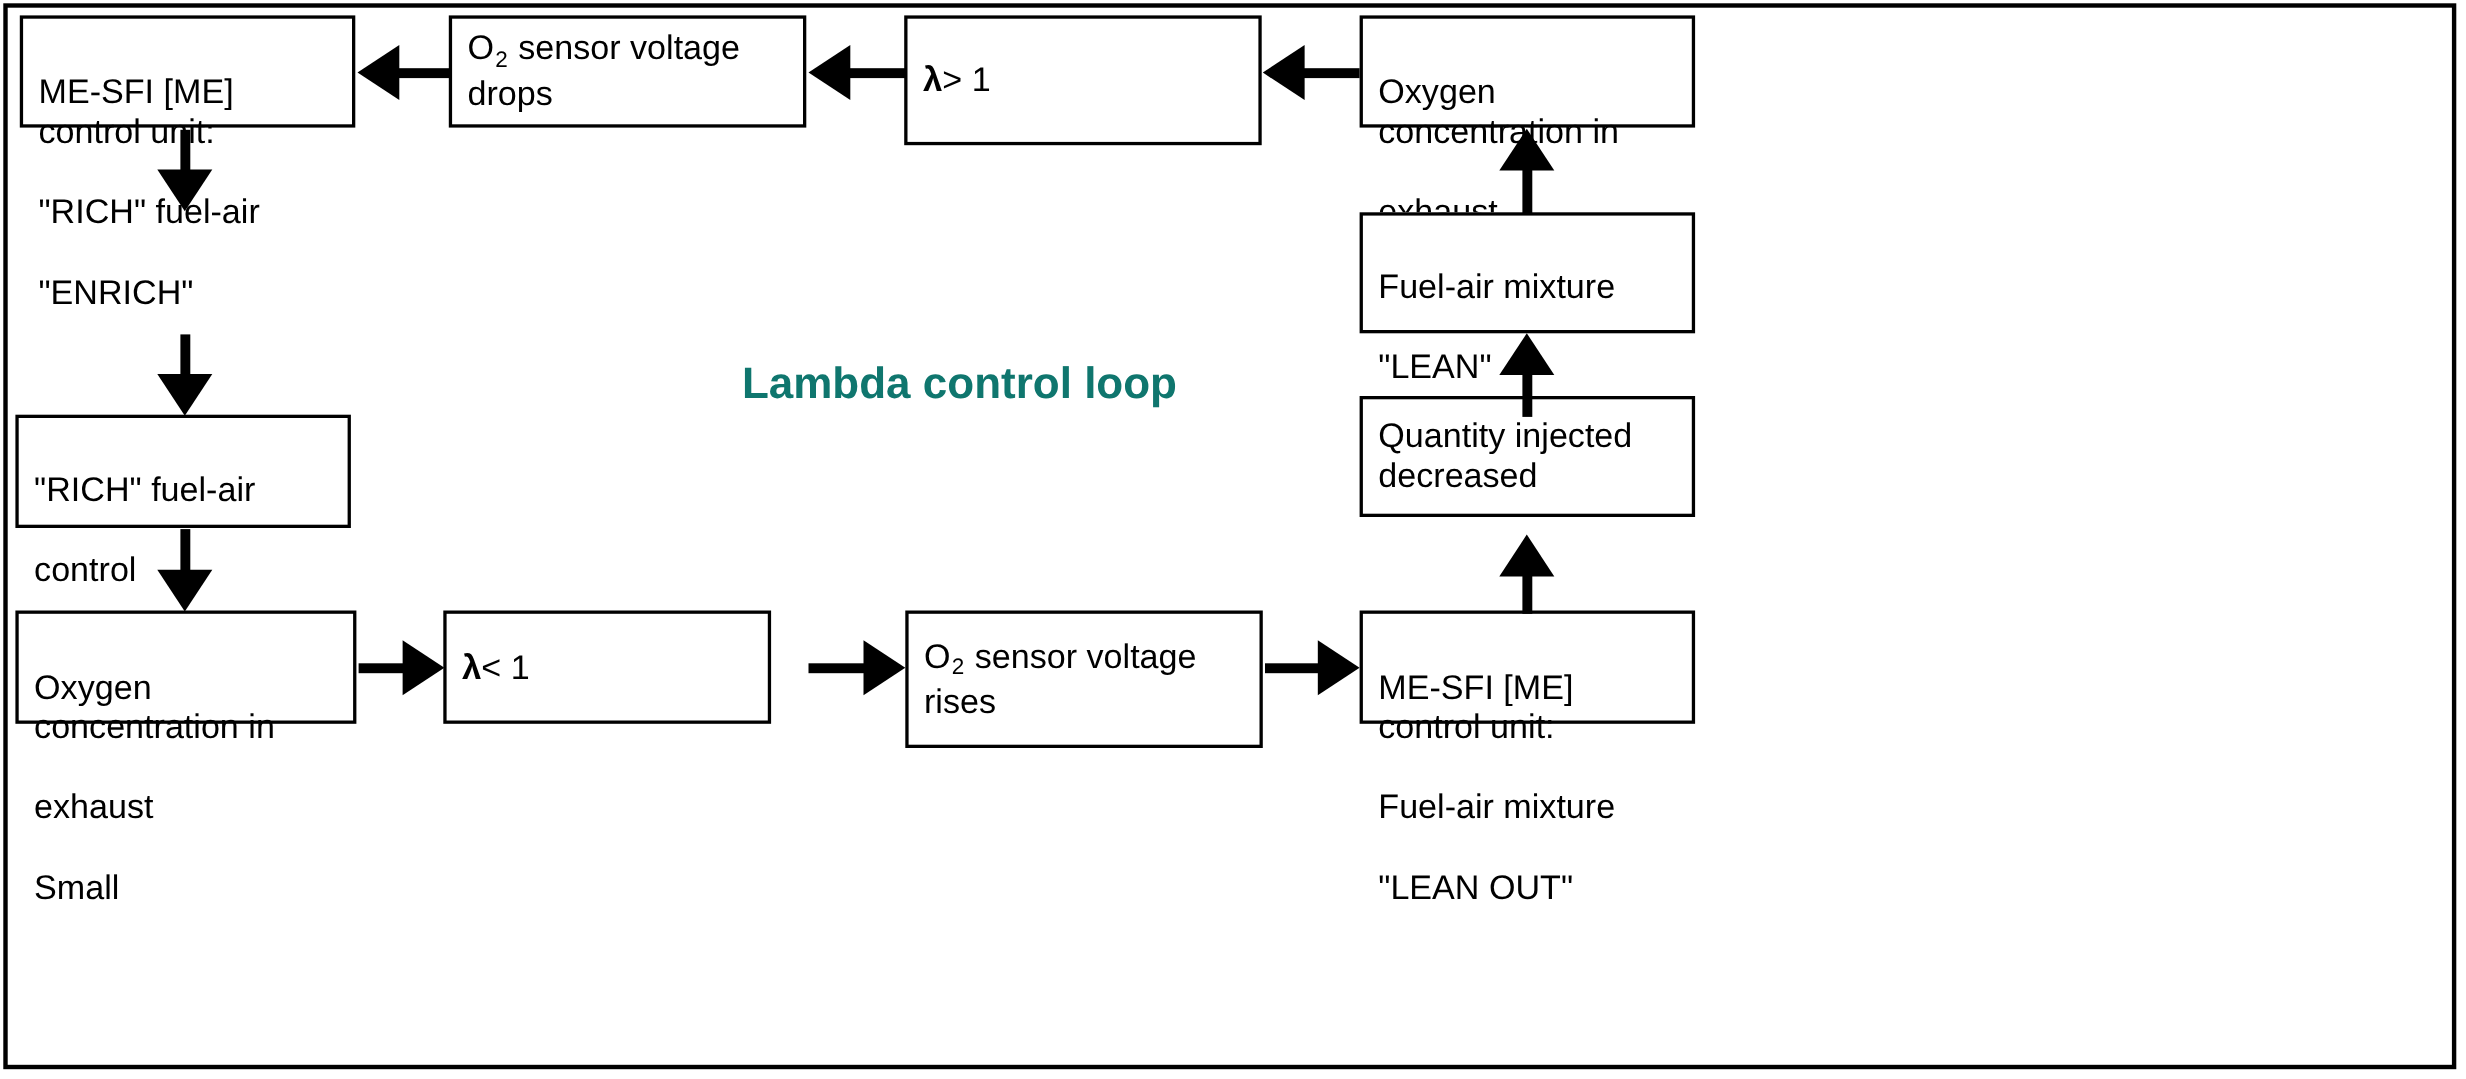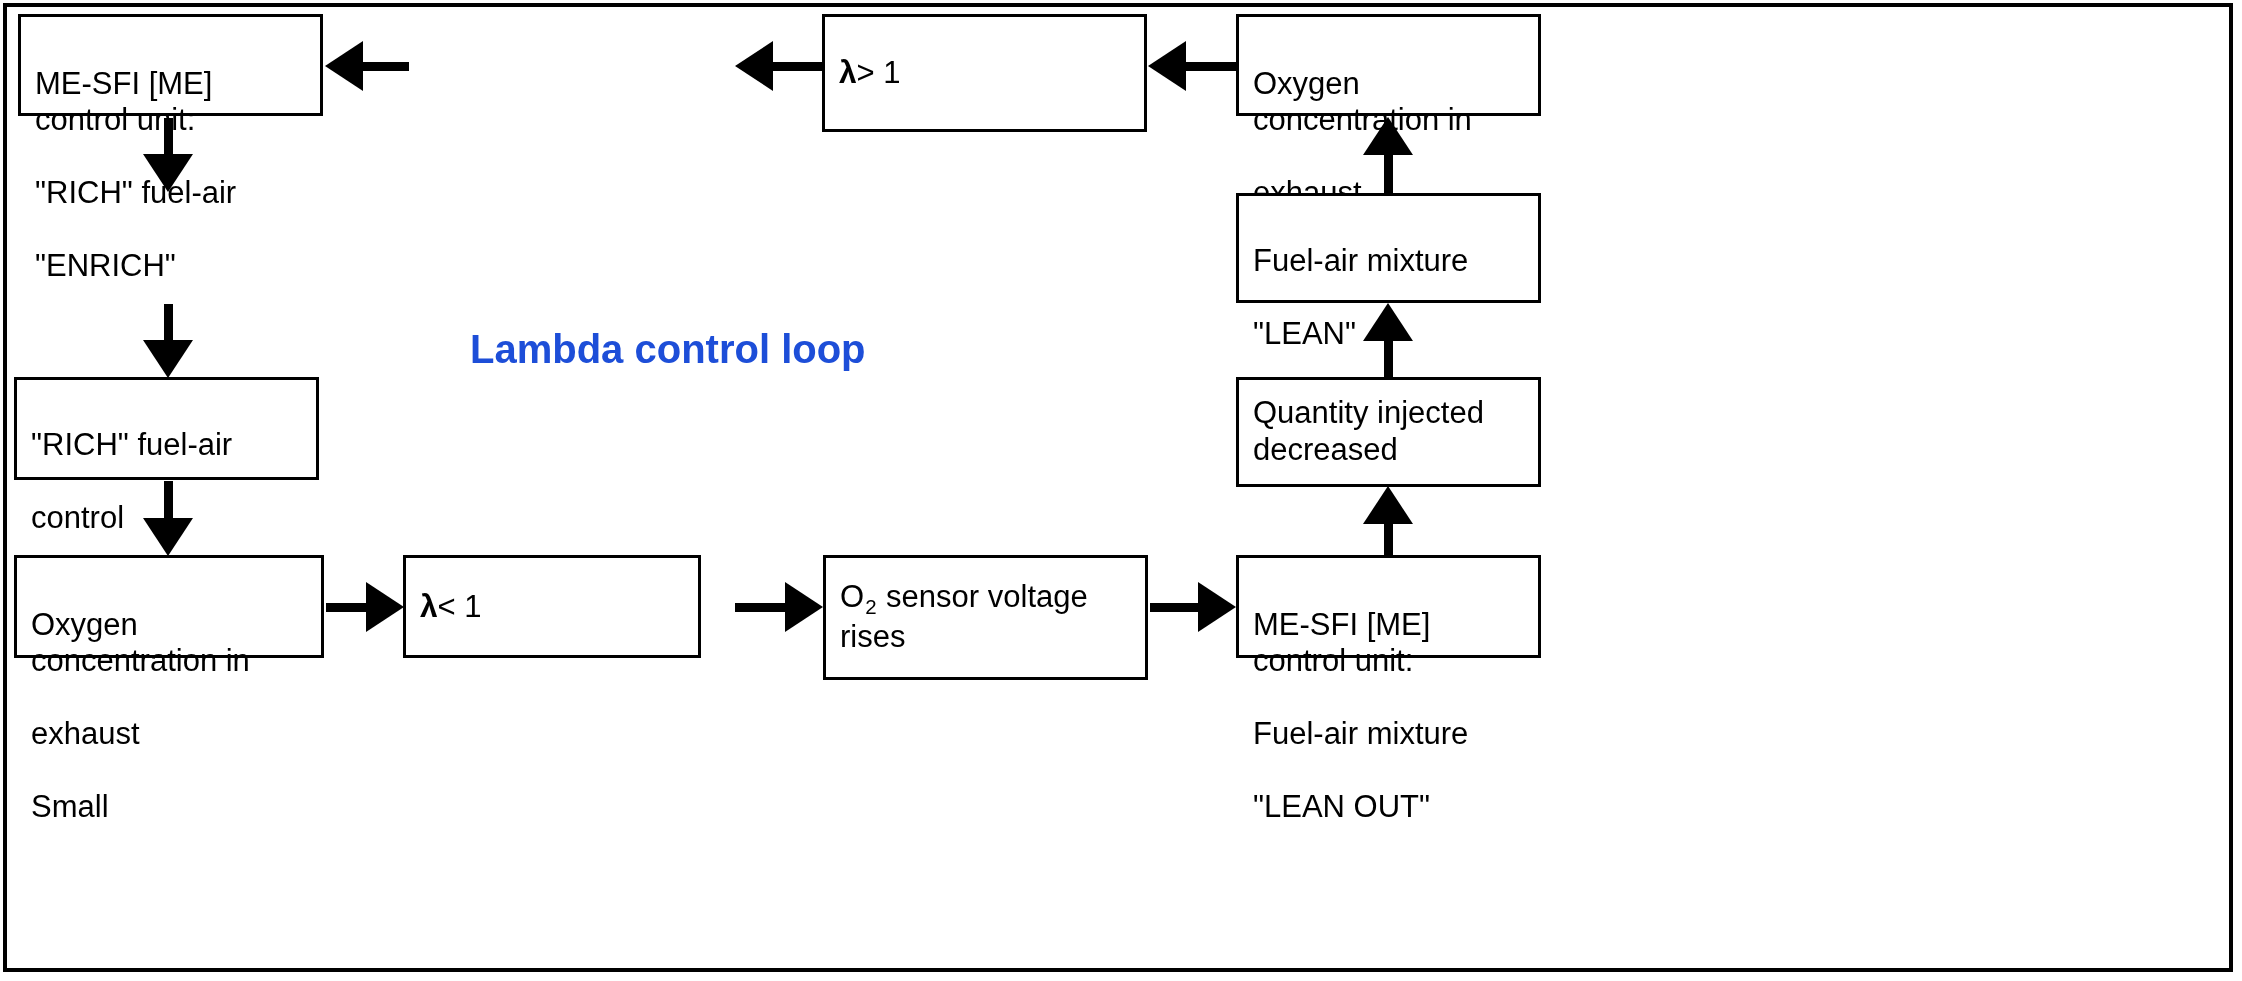--- a/index.html
+++ b/index.html
@@ -62,22 +62,22 @@
   .lam {
     font-weight: bold;
     font-size: 1.02em;
   }
 
   
   .loop-title {
     position: absolute;
     font-size: 40px;
     font-weight: bold;
-    color: #1d4ed8;
-    text-align: left;
+    color: #0f766e;
+    text-align: right;
     white-space: nowrap;
   }
 
   
   .arrow { position: absolute; }
 
   .arrow .shaft-h {
     position: absolute;
     height: 9px;
     background: #000000;
@@ -135,20 +135,23 @@
 <div id="diagram-root">
 
   <div class="outer-frame"></div>
 
   <div class="node" style="left:18px; top:14px; width:305px; height:102px;">
     <span class="line">ME-SFI [ME] control unit:</span>
     <span class="line">"RICH" fuel-air</span>
     <span class="line">"ENRICH"</span>
   </div>
 
+  <div class="node mid-left" style="left:408px; top:14px; width:325px; height:102px;">
+    <span><span>O</span><span class="sub">2</span><span> sensor voltage drops</span></span>
+  </div>
 
   <div class="node mid-left" style="left:822px; top:14px; width:325px; height:118px;">
     <span><span class="lam">λ</span><span>&gt; 1</span></span>
   </div>
 
   <div class="node" style="left:1236px; top:14px; width:305px; height:102px;">
     <span class="line">Oxygen concentration in</span>
     <span class="line">exhaust</span>
     <span class="line">high</span>
   </div>
@@ -172,21 +175,21 @@
   <div class="node mid-left" style="left:823px; top:555px; width:325px; height:125px;">
     <span><span>O</span><span class="sub">2</span><span> sensor voltage rises</span></span>
   </div>
 
   <div class="node" style="left:1236px; top:555px; width:305px; height:103px;">
     <span class="line">ME-SFI [ME] control unit:</span>
     <span class="line">Fuel-air mixture</span>
     <span class="line">"LEAN OUT"</span>
   </div>
 
-  <div class="node mid-left" style="left:1236px; top:377px; width:305px; height:110px;">
+  <div class="node mid-left" style="left:1236px; top:360px; width:305px; height:110px;">
     <span>Quantity injected decreased</span>
   </div>
 
   <div class="node" style="left:1236px; top:193px; width:305px; height:110px; padding-top:10px;">
     <span class="line">Fuel-air mixture</span>
     <span class="line">"LEAN"</span>
   </div>
 
   <div class="loop-title" style="left:470px; top:327px; width:600px;">Lambda control loop</div>
 

